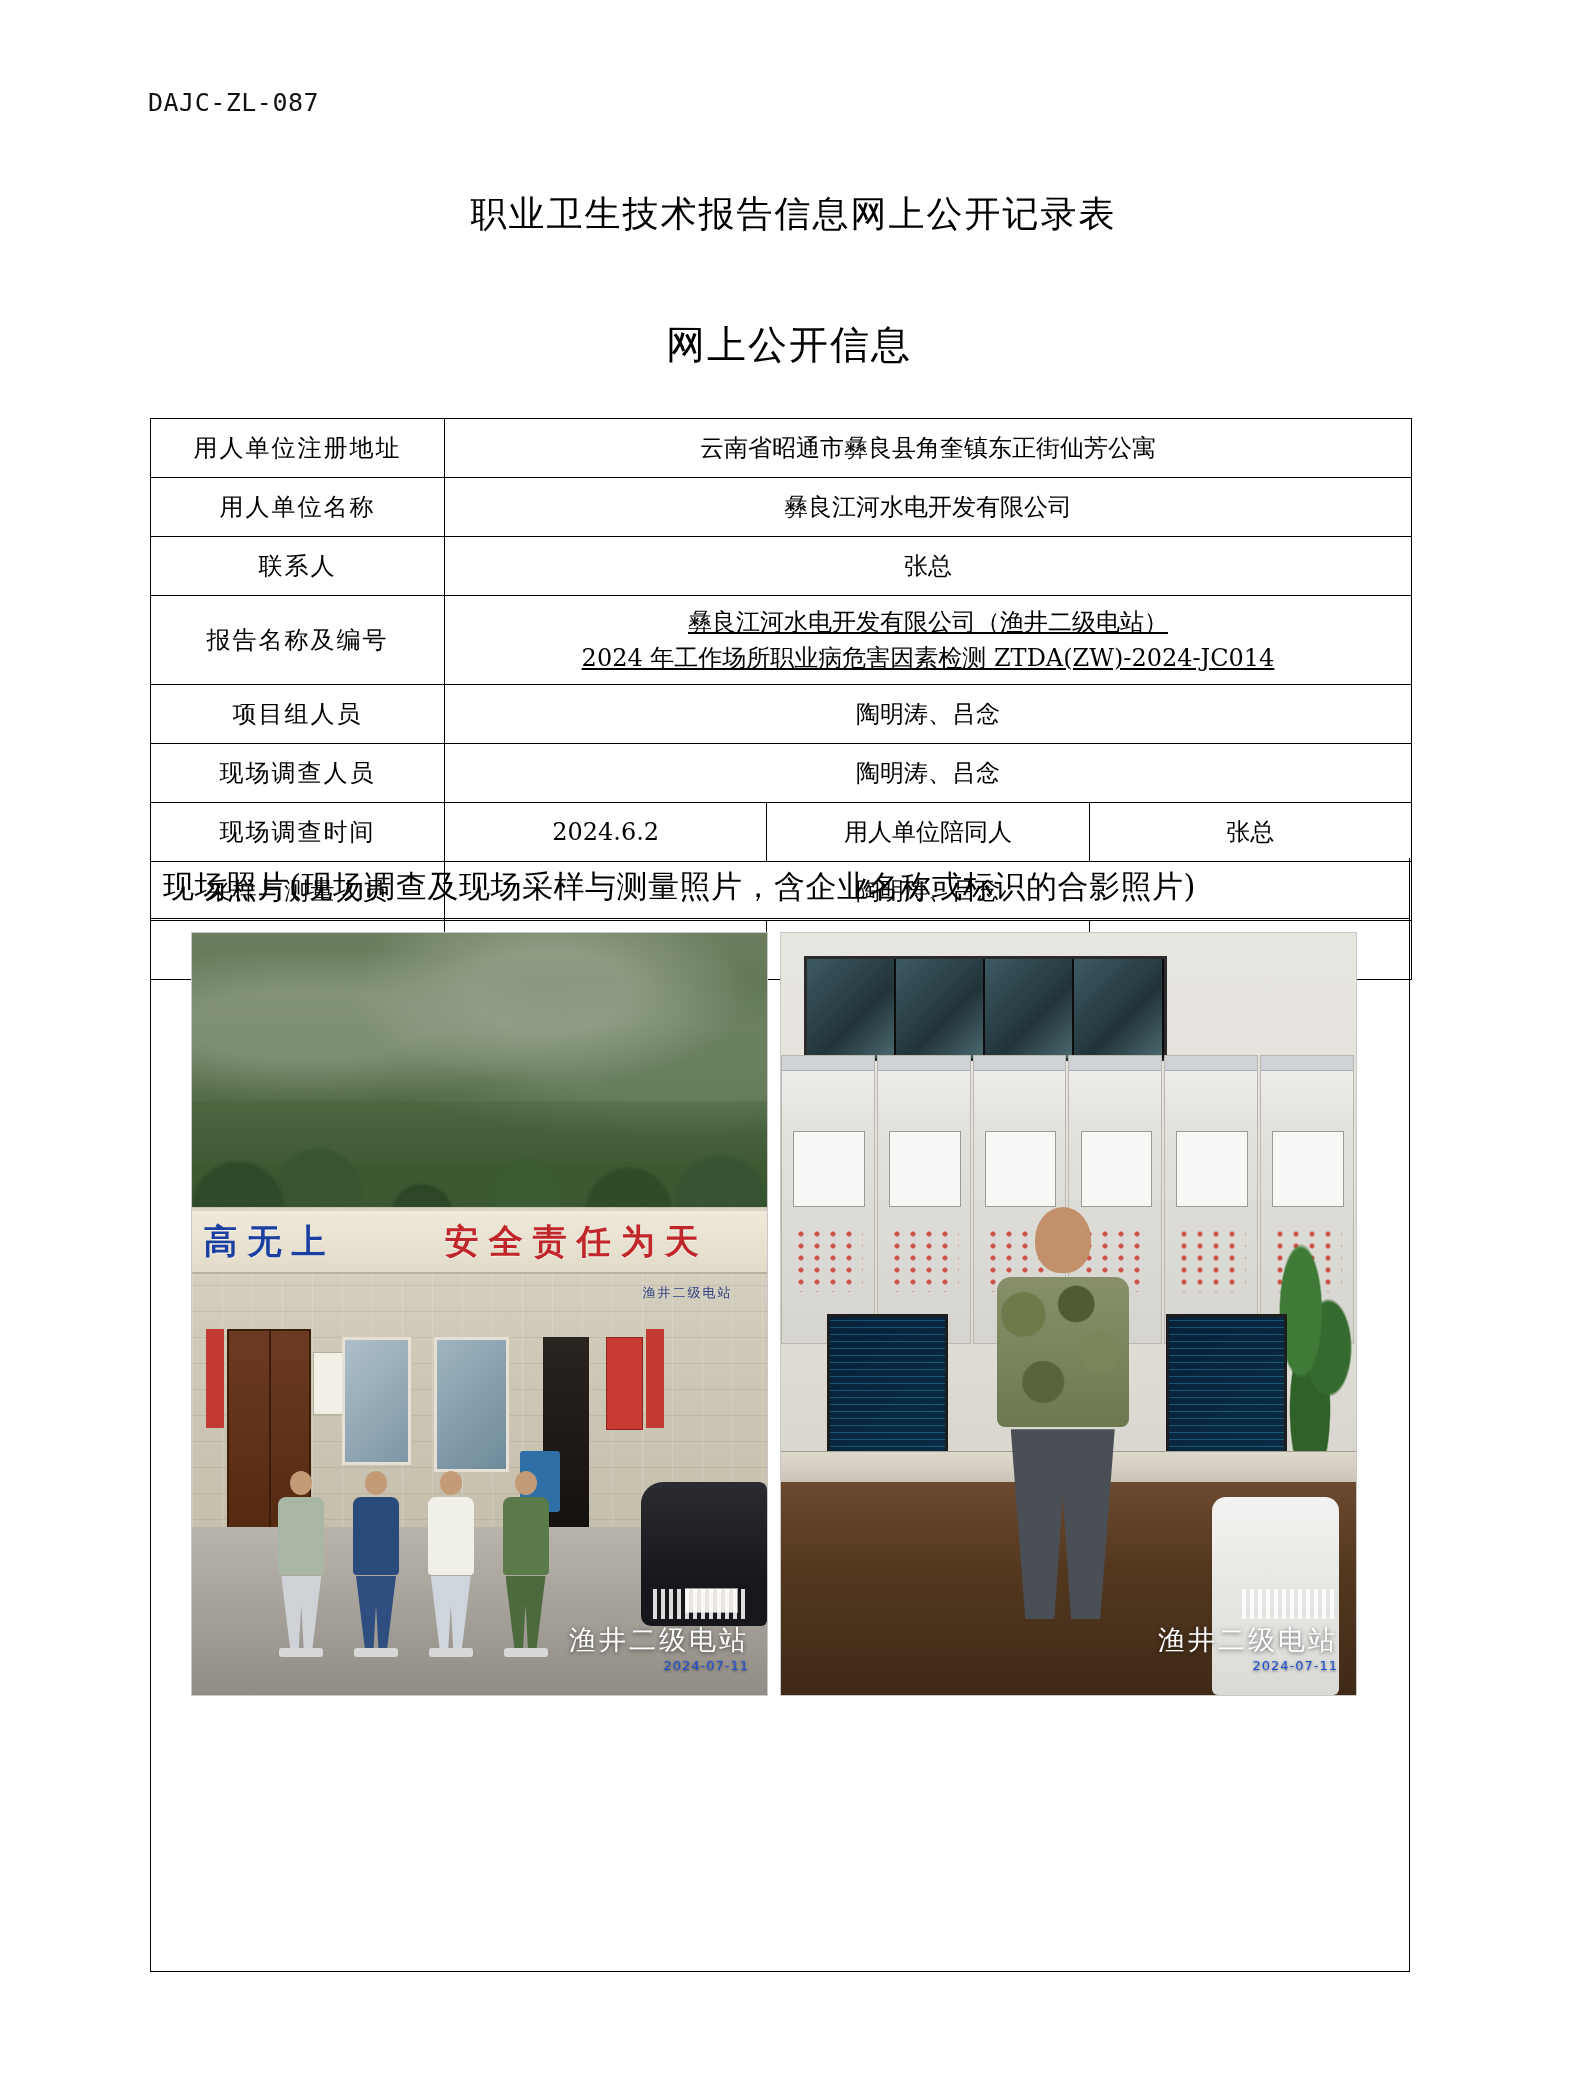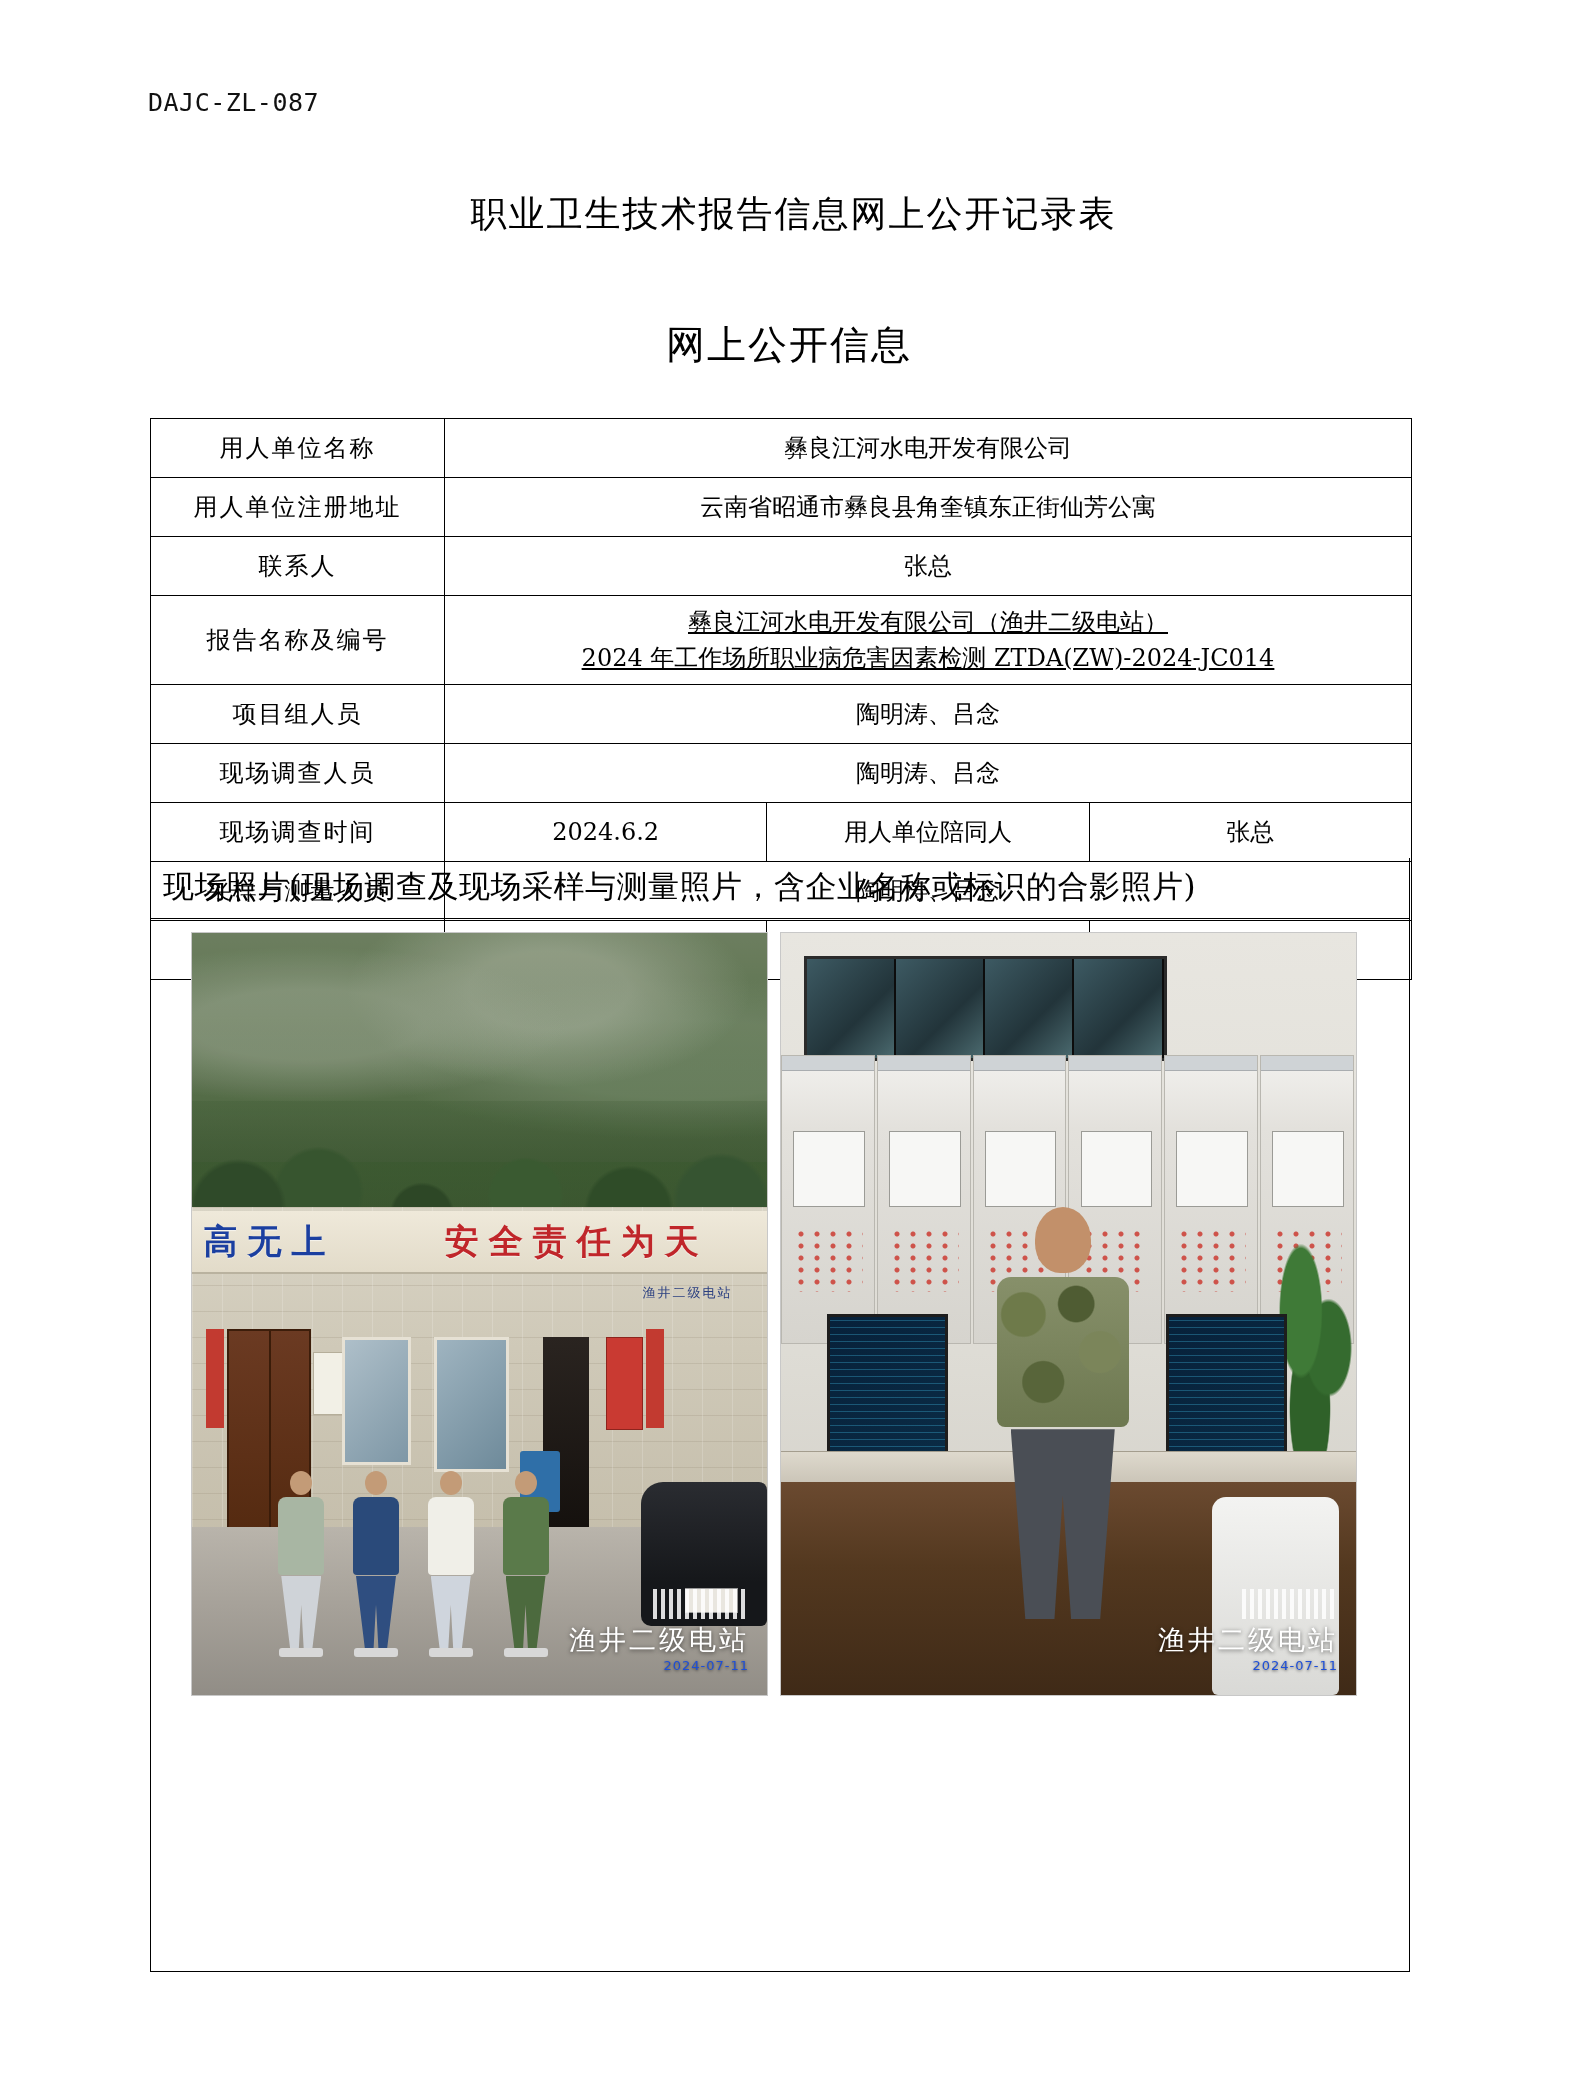--- a/index.html
+++ b/index.html
@@ -368,26 +368,26 @@
 <div class="page">
 
   <div class="doc-code">DAJC-ZL-087</div>
 
   <div class="title-main">职业卫生技术报告信息网上公开记录表</div>
   <div class="title-sub">网上公开信息</div>
 
   <table class="info">
     <tbody>
         <tr>
+      <td class="label">用人单位注册地址</td>
+      <td colspan="3">云南省昭通市彝良县角奎镇东正街仙芳公寓</td>
+    </tr>
+    <tr>
       <td class="label">用人单位名称</td>
       <td colspan="3">彝良江河水电开发有限公司</td>
-    </tr>
-    <tr>
-      <td class="label">用人单位注册地址</td>
-      <td colspan="3">云南省昭通市彝良县角奎镇东正街仙芳公寓</td>
     </tr>
     <tr>
       <td class="label">联系人</td>
       <td colspan="3">张总</td>
     </tr>
     <tr>
       <td class="label">报告名称及编号</td>
       <td colspan="3" class="two-line">
         <div>彝良江河水电开发有限公司（渔井二级电站）</div>
         <div>2024 年工作场所职业病危害因素检测  ZTDA(ZW)-2024-JC014</div>

